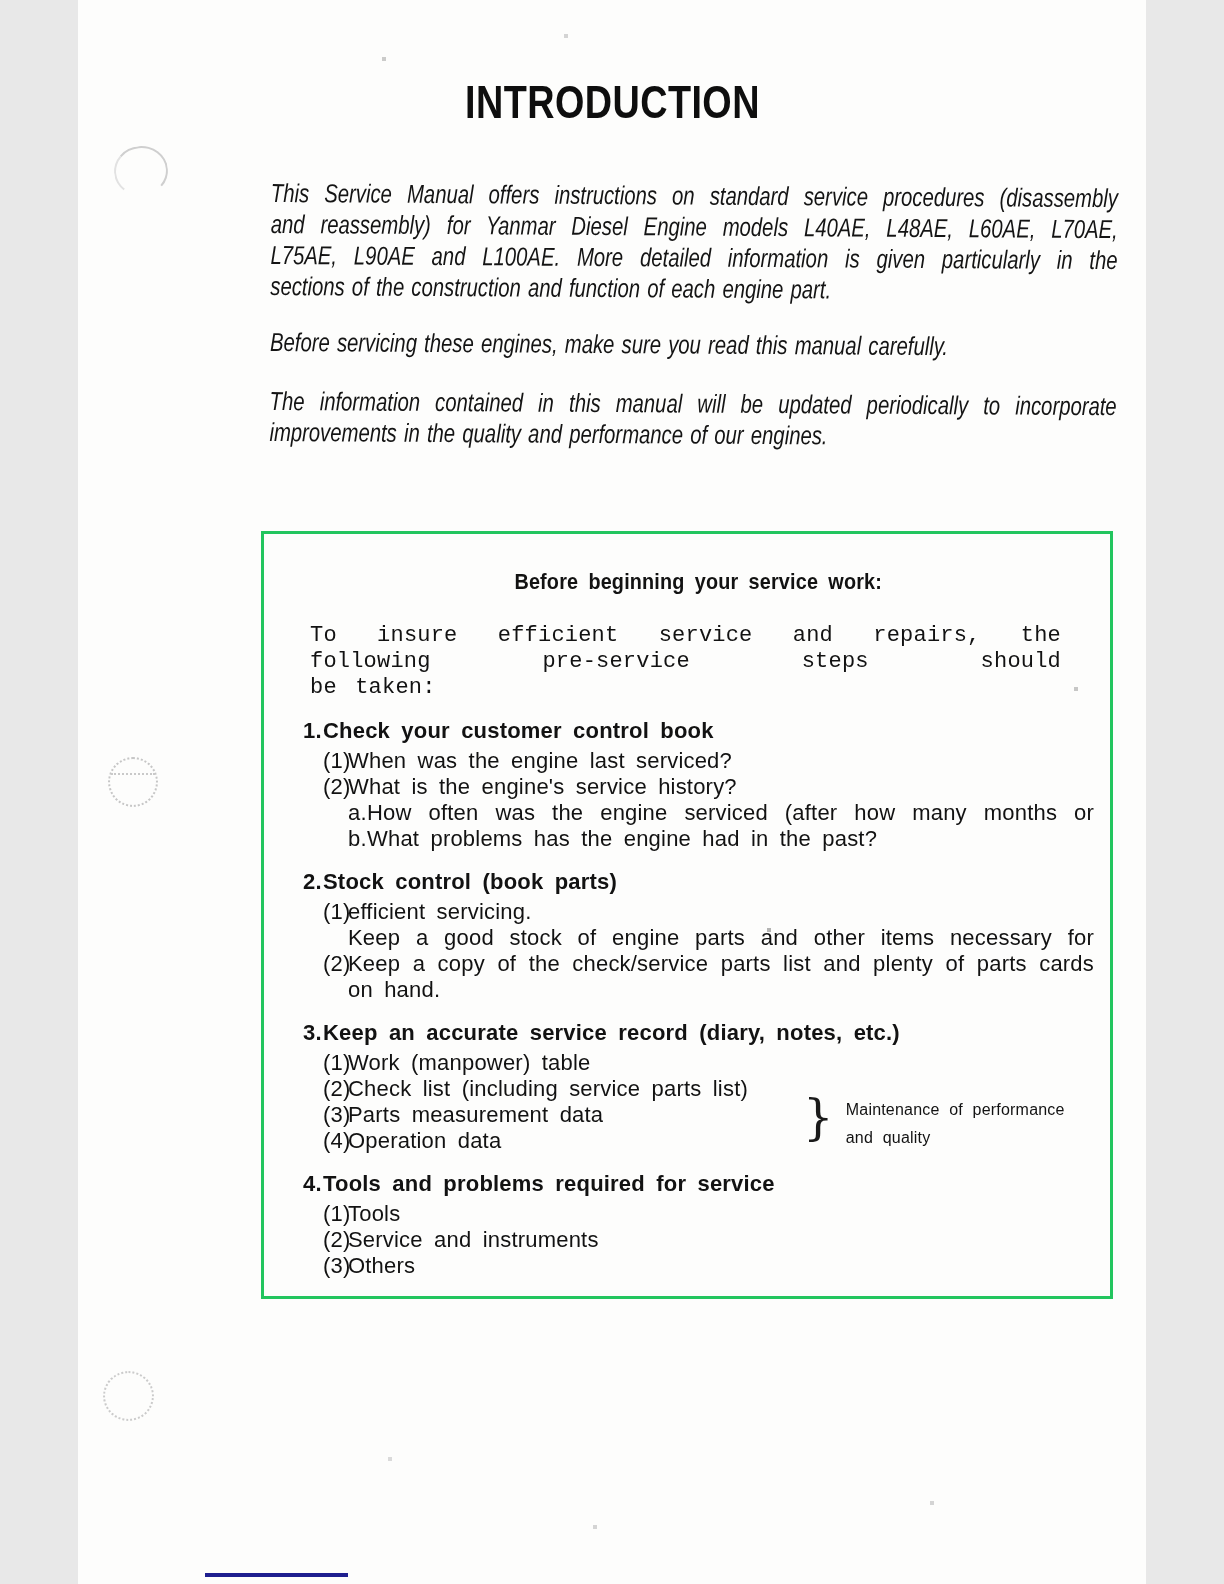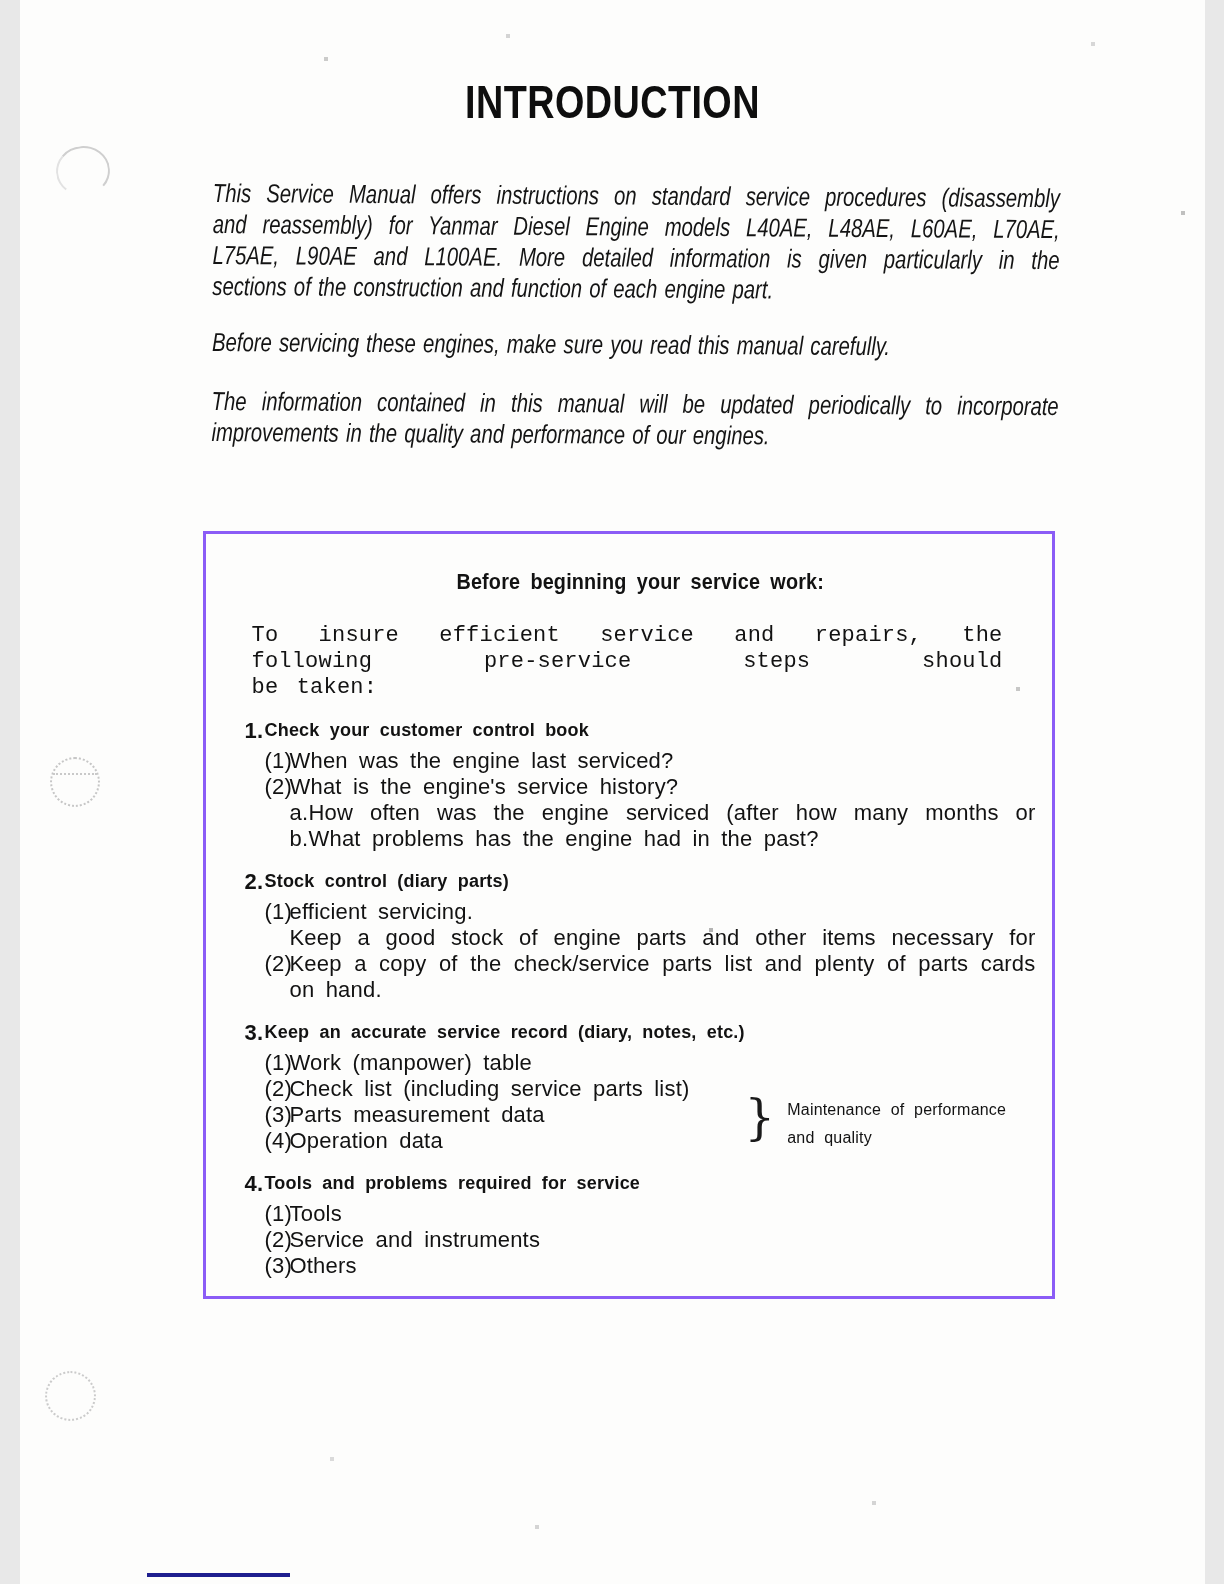--- a/index.html
+++ b/index.html
@@ -1,18 +1,18 @@
 <!DOCTYPE html>
 <html><head>
 <meta charset="utf-8">
 <style>
   html,body { margin:0; padding:0; background:#e8e8e8; }
   .page {
     position:relative;
-    width:1185px; height:1584px;
+    width:1068px; height:1584px;
     margin:0 auto;
     background:#fdfdfc;
     overflow:hidden;
     font-family:"Liberation Sans", sans-serif;
     color:#161616;
   }
 
   
   .doc-title {
     position:absolute; top:76px; left:0; width:100%;
@@ -40,42 +40,42 @@
   .body-copy p { margin:0; padding:0; }
   .body-copy p + p.gap-sm { margin-top:25px; }
   .body-copy p + p.gap-md { margin-top:28px; }
   .line { display:block; }
   .jl { text-align:justify; text-align-last:justify; }
 
   
   .notice-box {
     position:absolute; left:183px; top:531px;
     width:852px; height:768px;
-    border:3px solid #8b5cf6;
+    border:3px solid #22c55e;
     box-sizing:border-box;
     padding:34px 16px 0 39px;
     font-size:22px; line-height:26px;
     letter-spacing:0.2px; word-spacing:5px;
     color:#121212;
     background:transparent;
   }
   .box-heading {
     text-align:center; margin:0 0 28px 0;
     font-size:22px; line-height:27px;
   }
   .box-heading .heading-inner {
     display:inline-block; font-weight:bold;
     transform:scaleX(0.9); transform-origin:center;
   }
   .box-lead { margin:0 0 0 7px; width:751px; line-height:26px;font-family:Liberation Mono, monospace; }
 
   .box-item { display:flex; margin-top:16px; }
   .item-num { flex:none; width:20px; font-weight:bold; font-size:22px; line-height:27px; }
   .item-body { flex:1; min-width:0; }
-  .item-title { font-weight:bold; font-size:18px; line-height:27px; }
+  .item-title { font-weight:bold; font-size:22px; line-height:27px; }
   .subs { margin-top:4px; position:relative; }
   .box-sub { display:flex; line-height:26px; }
   .sub-num { flex:none; width:25px; }
   .sub-text { flex:1; min-width:0; }
   .alpha { margin-left:25px; }
   .alpha .sub-num { width:19px; }
 
   
   .brace-note {
     position:absolute; left:480px; top:44px;
@@ -191,21 +191,21 @@
             <span class="sub-num">b.</span>
             <span class="sub-text">What problems has the engine had in the past?</span>
           </div>
         </div>
       </div>
     </div>
 
     <div class="box-item">
       <span class="item-num">2.</span>
       <div class="item-body">
-        <div class="item-title">Stock control (diary parts)</div>
+        <div class="item-title">Stock control (book parts)</div>
         <div class="subs">
           <div class="box-sub">
             <span class="sub-num">(1)</span>
             <span class="sub-text">
               <span class="line">efficient servicing.</span>
               <span class="line jl">Keep a good stock of engine parts and other items necessary for</span>
             </span>
           </div>
           <div class="box-sub">
             <span class="sub-num">(2)</span>

